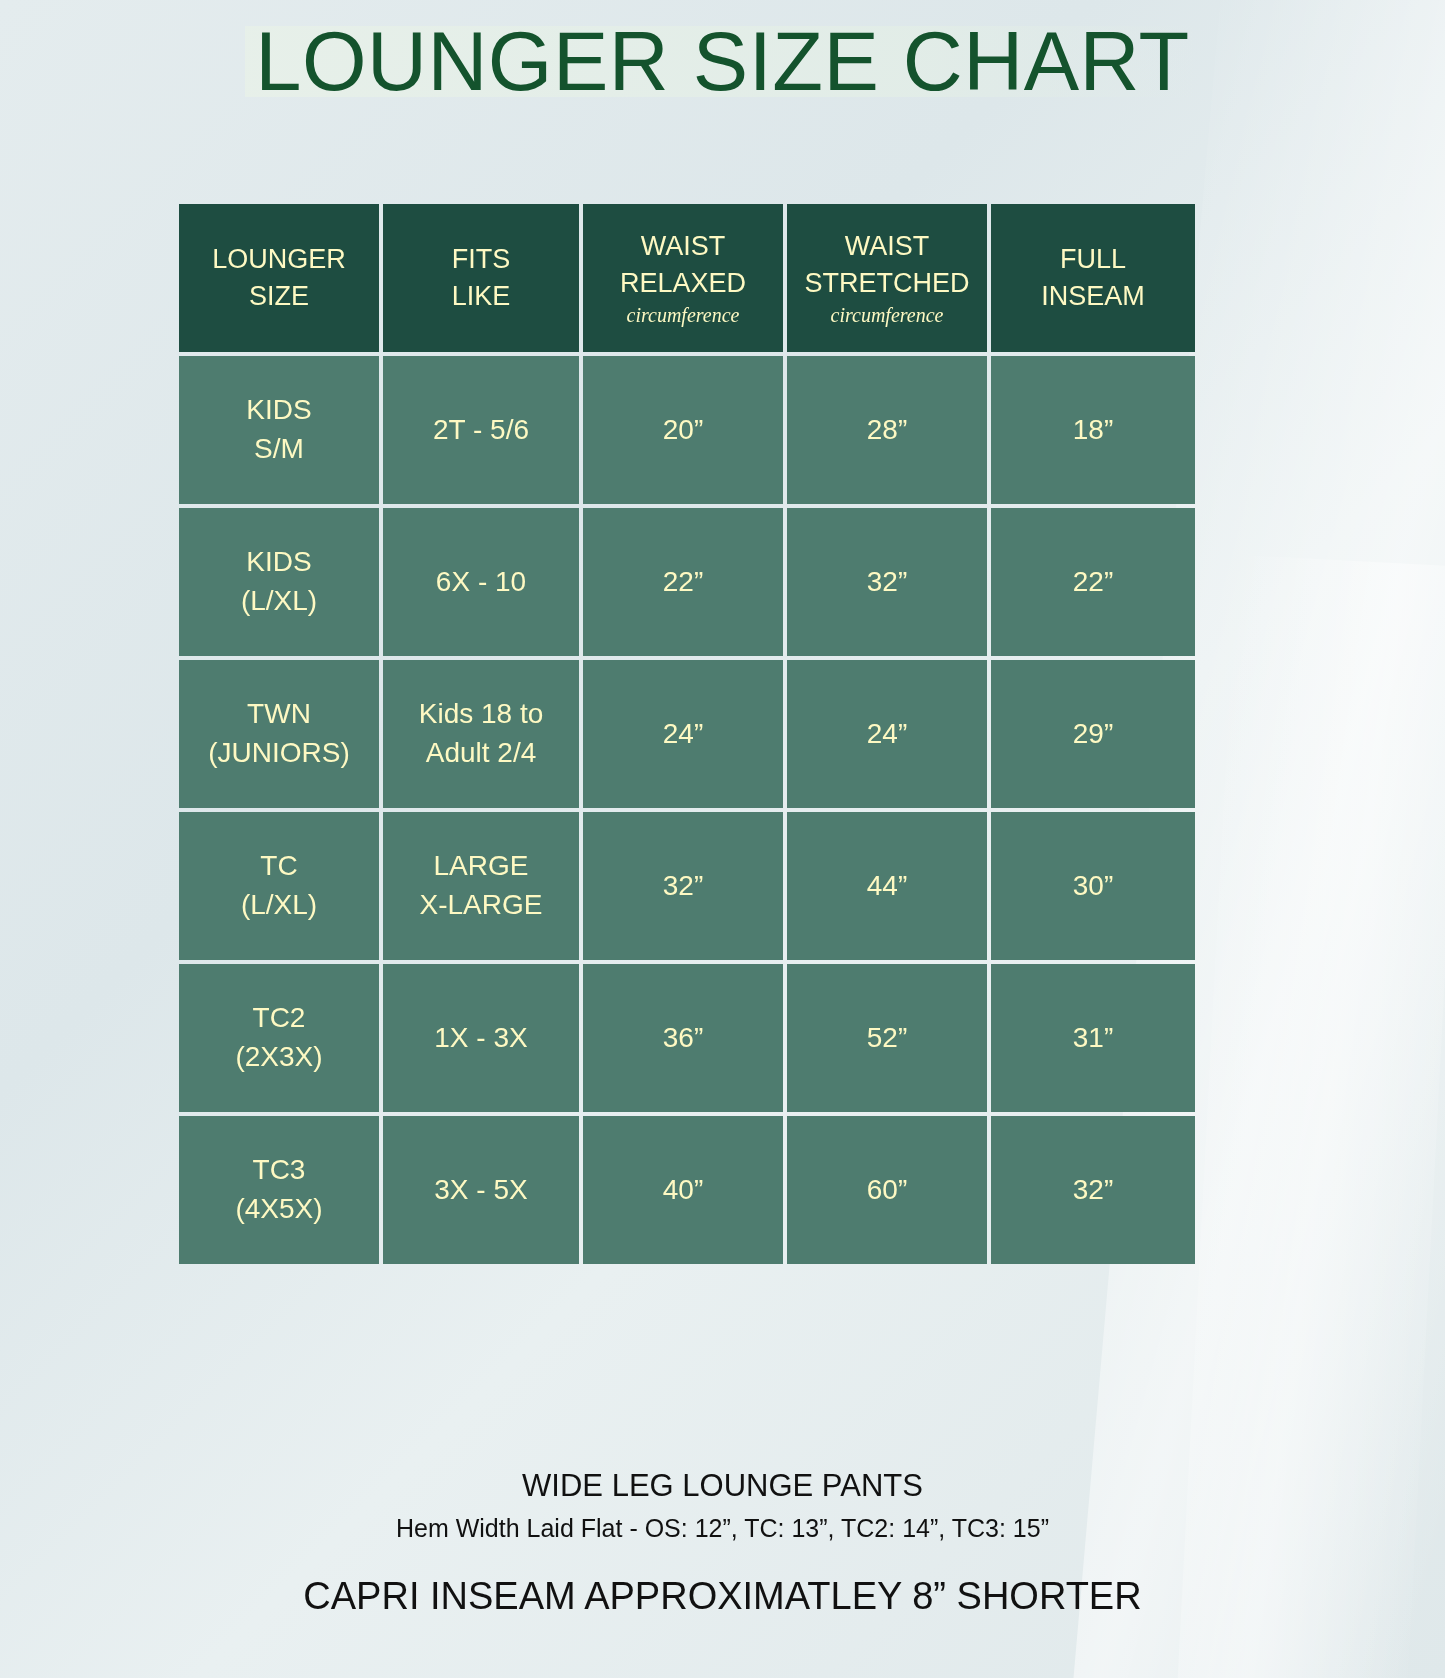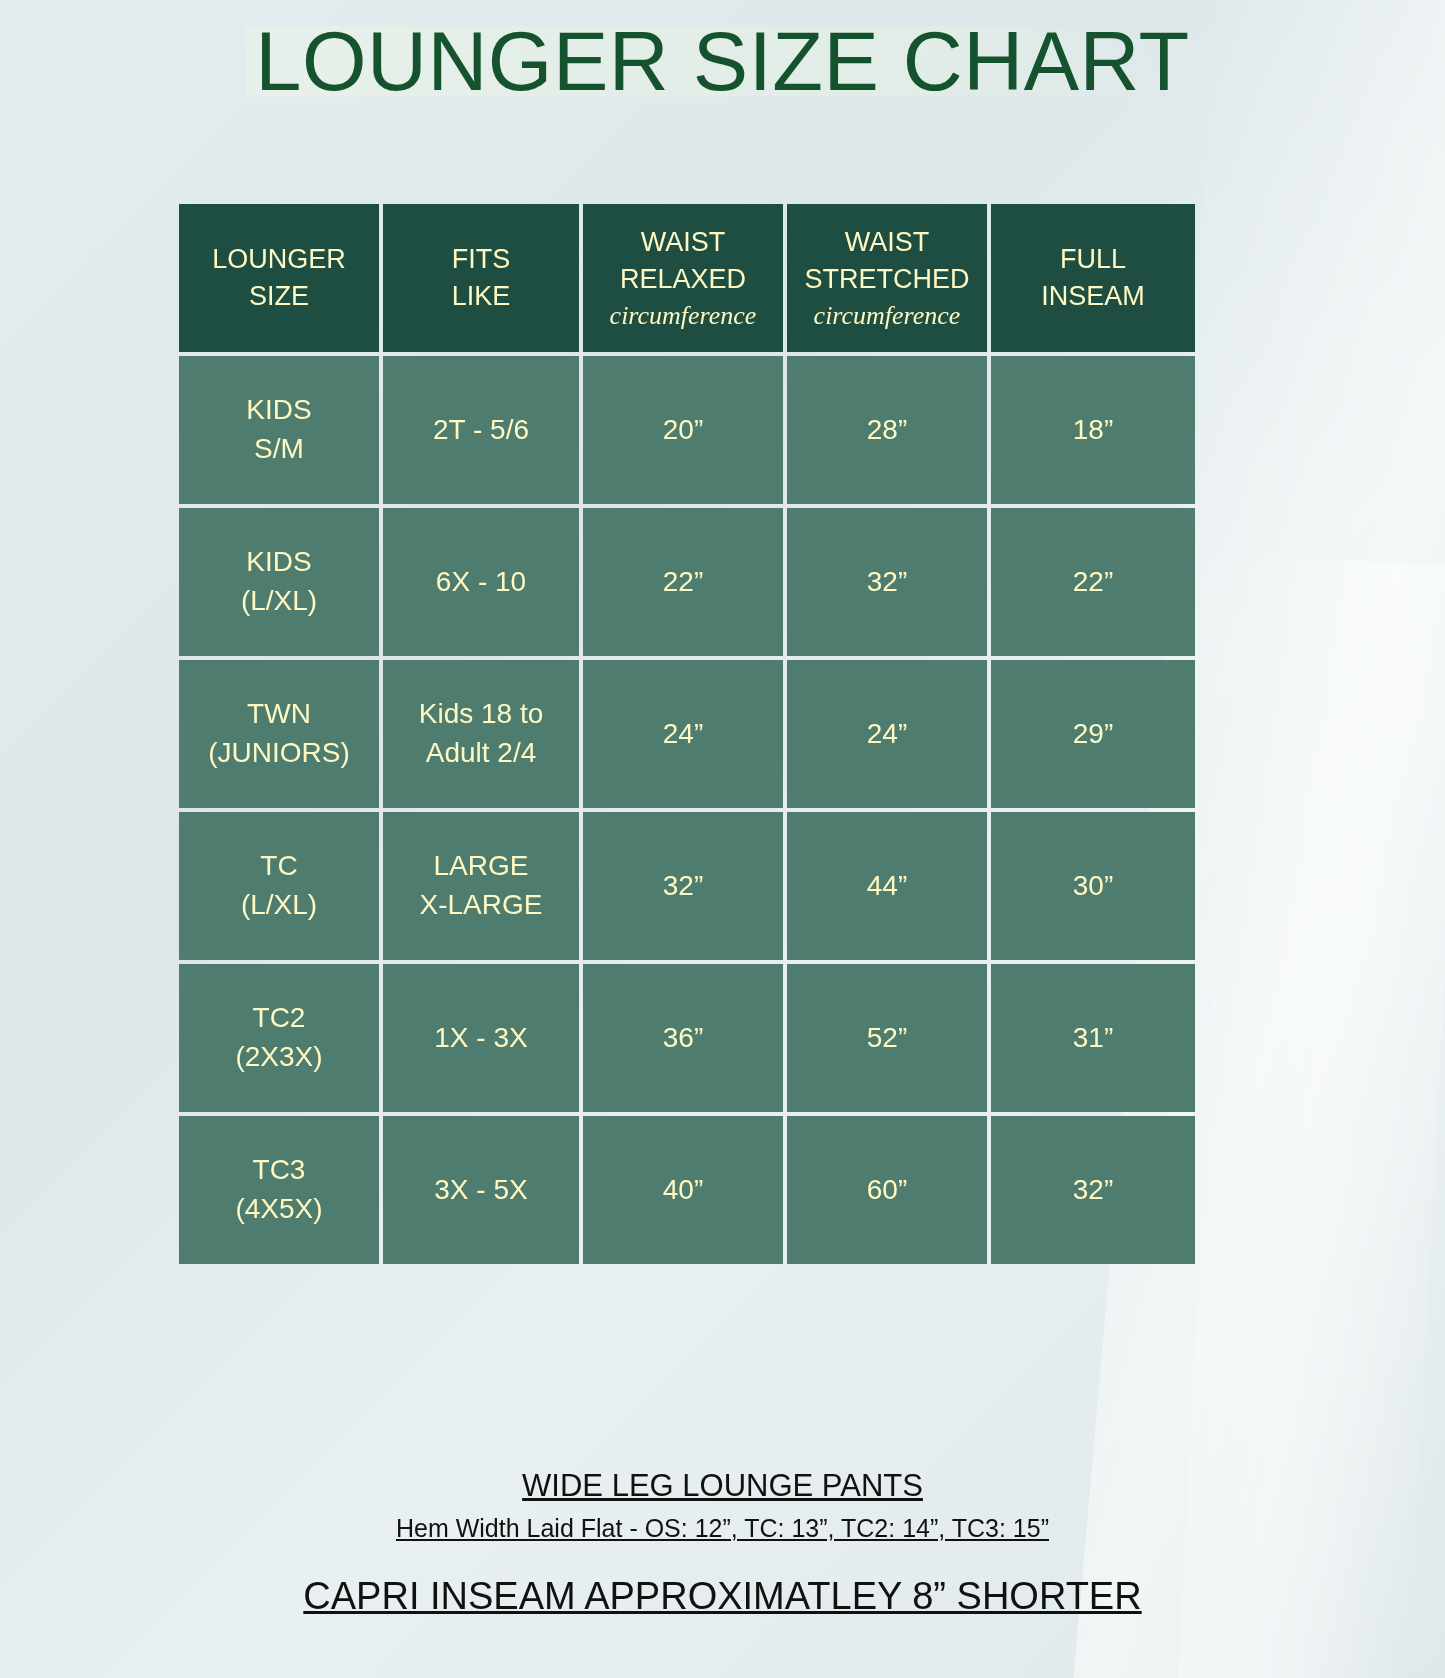--- a/index.html
+++ b/index.html
@@ -95,21 +95,21 @@
   }
   table.size-chart thead th {
     background: #1e4d41;
     height: 148px;
     font-size: 27px;
     line-height: 1.38;
     padding: 0 6px;
   }
   .sub {
     display: block;
-    font-size: 26px;
+    font-size: 20px;
     line-height: 1.25;
     font-style: italic;
     font-family: "Liberation Serif", serif;
     font-weight: 400;
     margin-top: 1px;
   }
   table.size-chart tbody td {
     height: 148px;
     font-size: 28px;
     line-height: 1.38;
@@ -127,21 +127,20 @@
   col.c4 { width: 200px; }
   col.c5 { width: 204px; }
 
   .footer {
     position: absolute;
     left: 0;
     top: 1466px;
     width: 1445px;
     text-align: center;
     color: #111;
-    text-decoration: underline;
   }
   .footer-main {
     font-size: 31px;
     line-height: 1.3;
     margin: 0;
   }
   .footer-sub {
     font-size: 25px;
     line-height: 1.35;
     margin: 6px 0 0 0;

